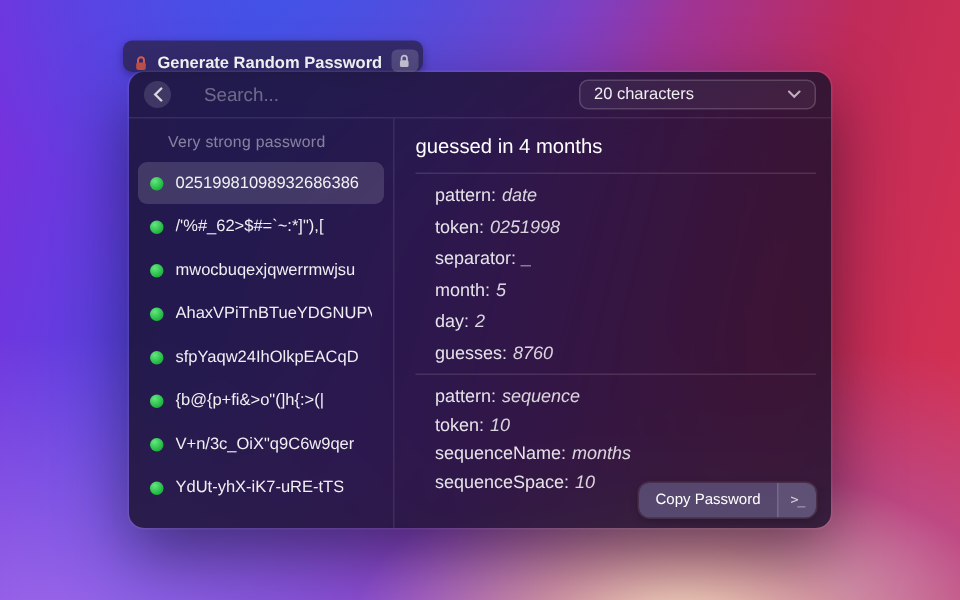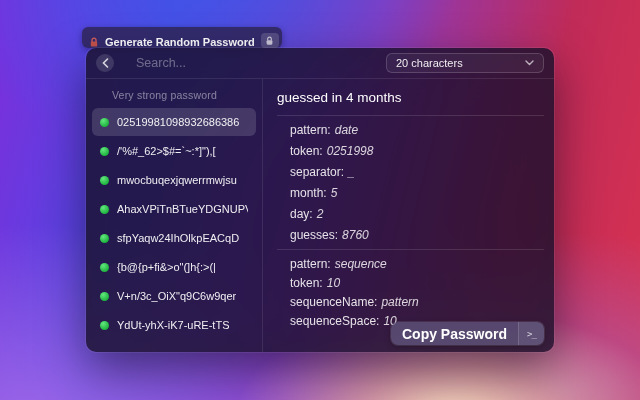--- a/index.html
+++ b/index.html
@@ -89,21 +89,21 @@
   .d-label { margin-right: 4px; }
   .d-value { font-style: italic; color: rgba(255,255,255,0.82); }
 
   .copy-btn {
     position: absolute; right: 10px; bottom: 7px; height: 23px;
     display: flex; align-items: center; border-radius: 7px; overflow: hidden;
     background: rgba(96,84,124,0.78);
     box-shadow: 0 0 0 1px rgba(255,255,255,0.1), 0 2px 6px rgba(0,0,0,0.3);
     cursor: pointer;
   }
-  .copy-btn-label { padding: 0 11px; color: #fff; font-size: 14px; font-weight: 700; }
+  .copy-btn-label { padding: 0 11px; color: #fff; font-size: 10px; font-weight: 400; }
   .copy-btn-key {
     width: 26px; height: 100%; display: flex; align-items: center; justify-content: center;
     border-left: 1px solid rgba(255,255,255,0.14); background: rgba(255,255,255,0.05);
     color: rgba(255,255,255,0.75); font-family: "DejaVu Sans Mono", monospace;
     font-size: 9px; letter-spacing: -1px;
   }
 </style>
 </head>
 <body>
 
@@ -207,21 +207,21 @@
 
       <hr class="d-hr">
 
       <div class="d-row s2">
         <span class="d-label">pattern:</span><span class="d-value">sequence</span>
       </div>
       <div class="d-row s2">
         <span class="d-label">token:</span><span class="d-value">10</span>
       </div>
       <div class="d-row s2">
-        <span class="d-label">sequenceName:</span><span class="d-value">pattern</span>
+        <span class="d-label">sequenceName:</span><span class="d-value">months</span>
       </div>
       <div class="d-row s2">
         <span class="d-label">sequenceSpace:</span><span class="d-value">10</span>
       </div>
 
     </div>
   </div>
 
   <div class="copy-btn">
     <span class="copy-btn-label">Copy Password</span>

